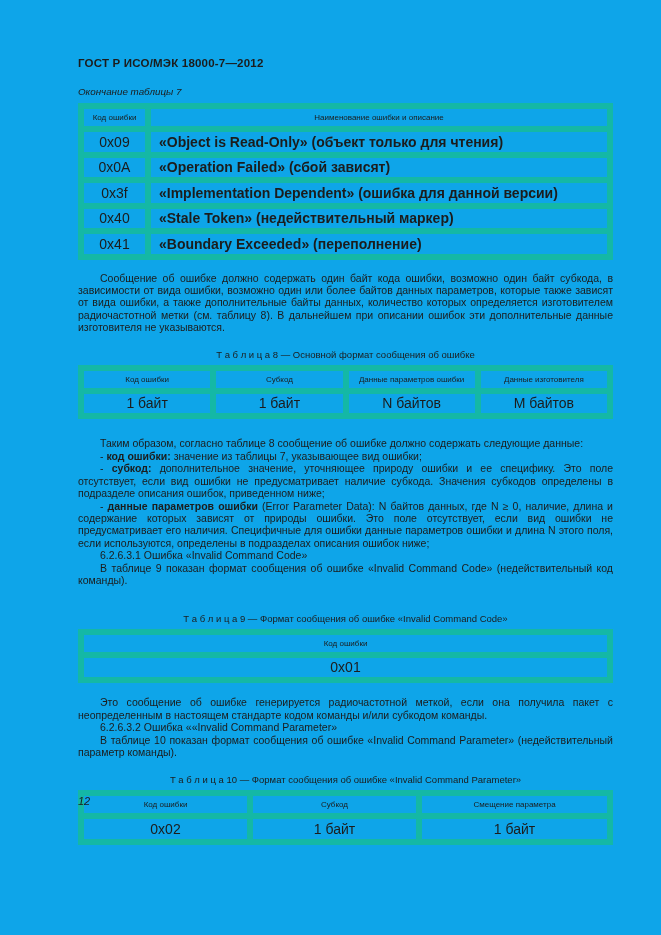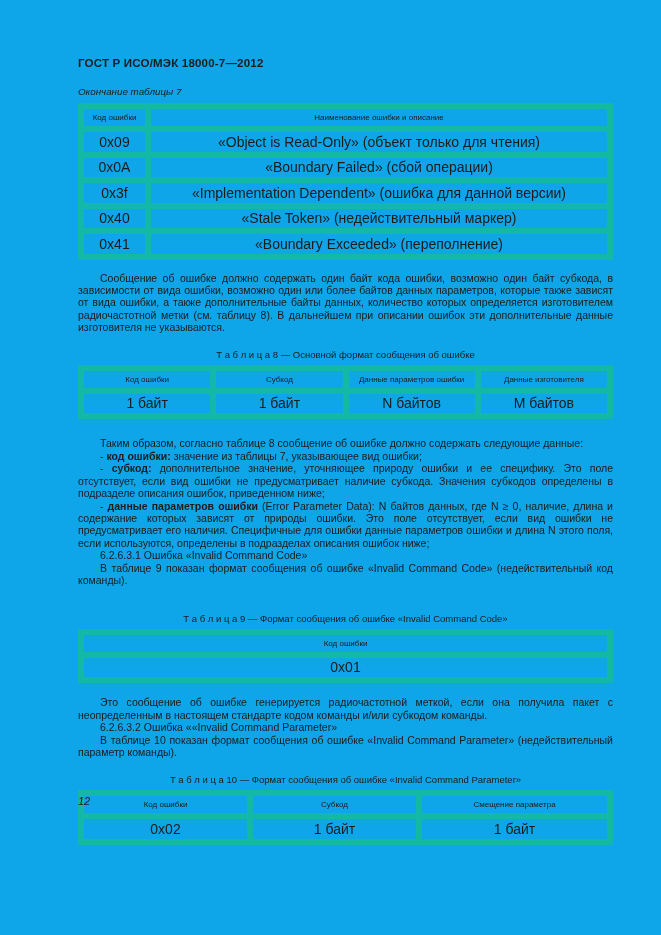--- a/index.html
+++ b/index.html
@@ -26,21 +26,21 @@
   table.gost th, table.gost td { border:6px solid #14b8a6; }
   table.gost th {
     font-size:8px; font-weight:normal; text-align:center;
     padding:4px 4px; line-height:9px;
     border-bottom:3px double #000;
   }
   table.gost td {
     font-size:14px; padding:3.5px 8px; line-height:12.5px;
     text-align:center;
   }
-  table.gost td.left { text-align:center; }
+  table.gost td.left { text-align:left;font-weight:bold; }
 
   .t7 { margin-top:6px; }
   .t8 { margin-top:5px; }
   .t9 { margin-top:5px; }
   .t10 { margin-top:5px; }
 
   .para {
     font-size:10.5px; line-height:12.45px;
     text-align:justify; text-indent:22px;
   }
@@ -75,21 +75,21 @@
           <th>Наименование ошибки и описание</th>
         </tr>
       </thead>
       <tbody>
         <tr>
           <td>0x09</td>
           <td class="left">«Object is Read-Only» (объект только для чтения)</td>
         </tr>
         <tr>
           <td>0x0A</td>
-          <td class="left">«Boundary Failed» (сбой операции)</td>
+          <td class="left">«Operation Failed» (сбой зависят)</td>
         </tr>
         <tr>
           <td>0x3f</td>
           <td class="left">«Implementation Dependent» (ошибка для данной версии)</td>
         </tr>
         <tr>
           <td>0x40</td>
           <td class="left">«Stale Token» (недействительный маркер)</td>
         </tr>
         <tr>

